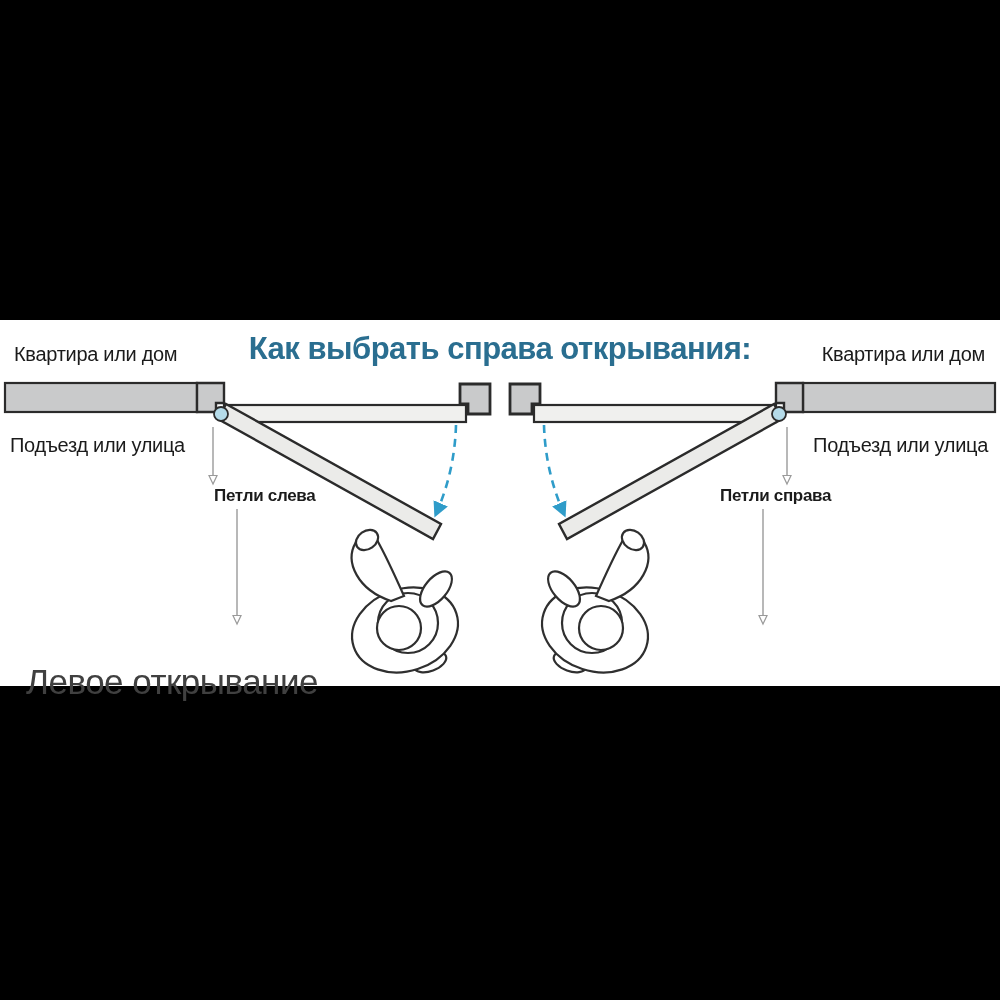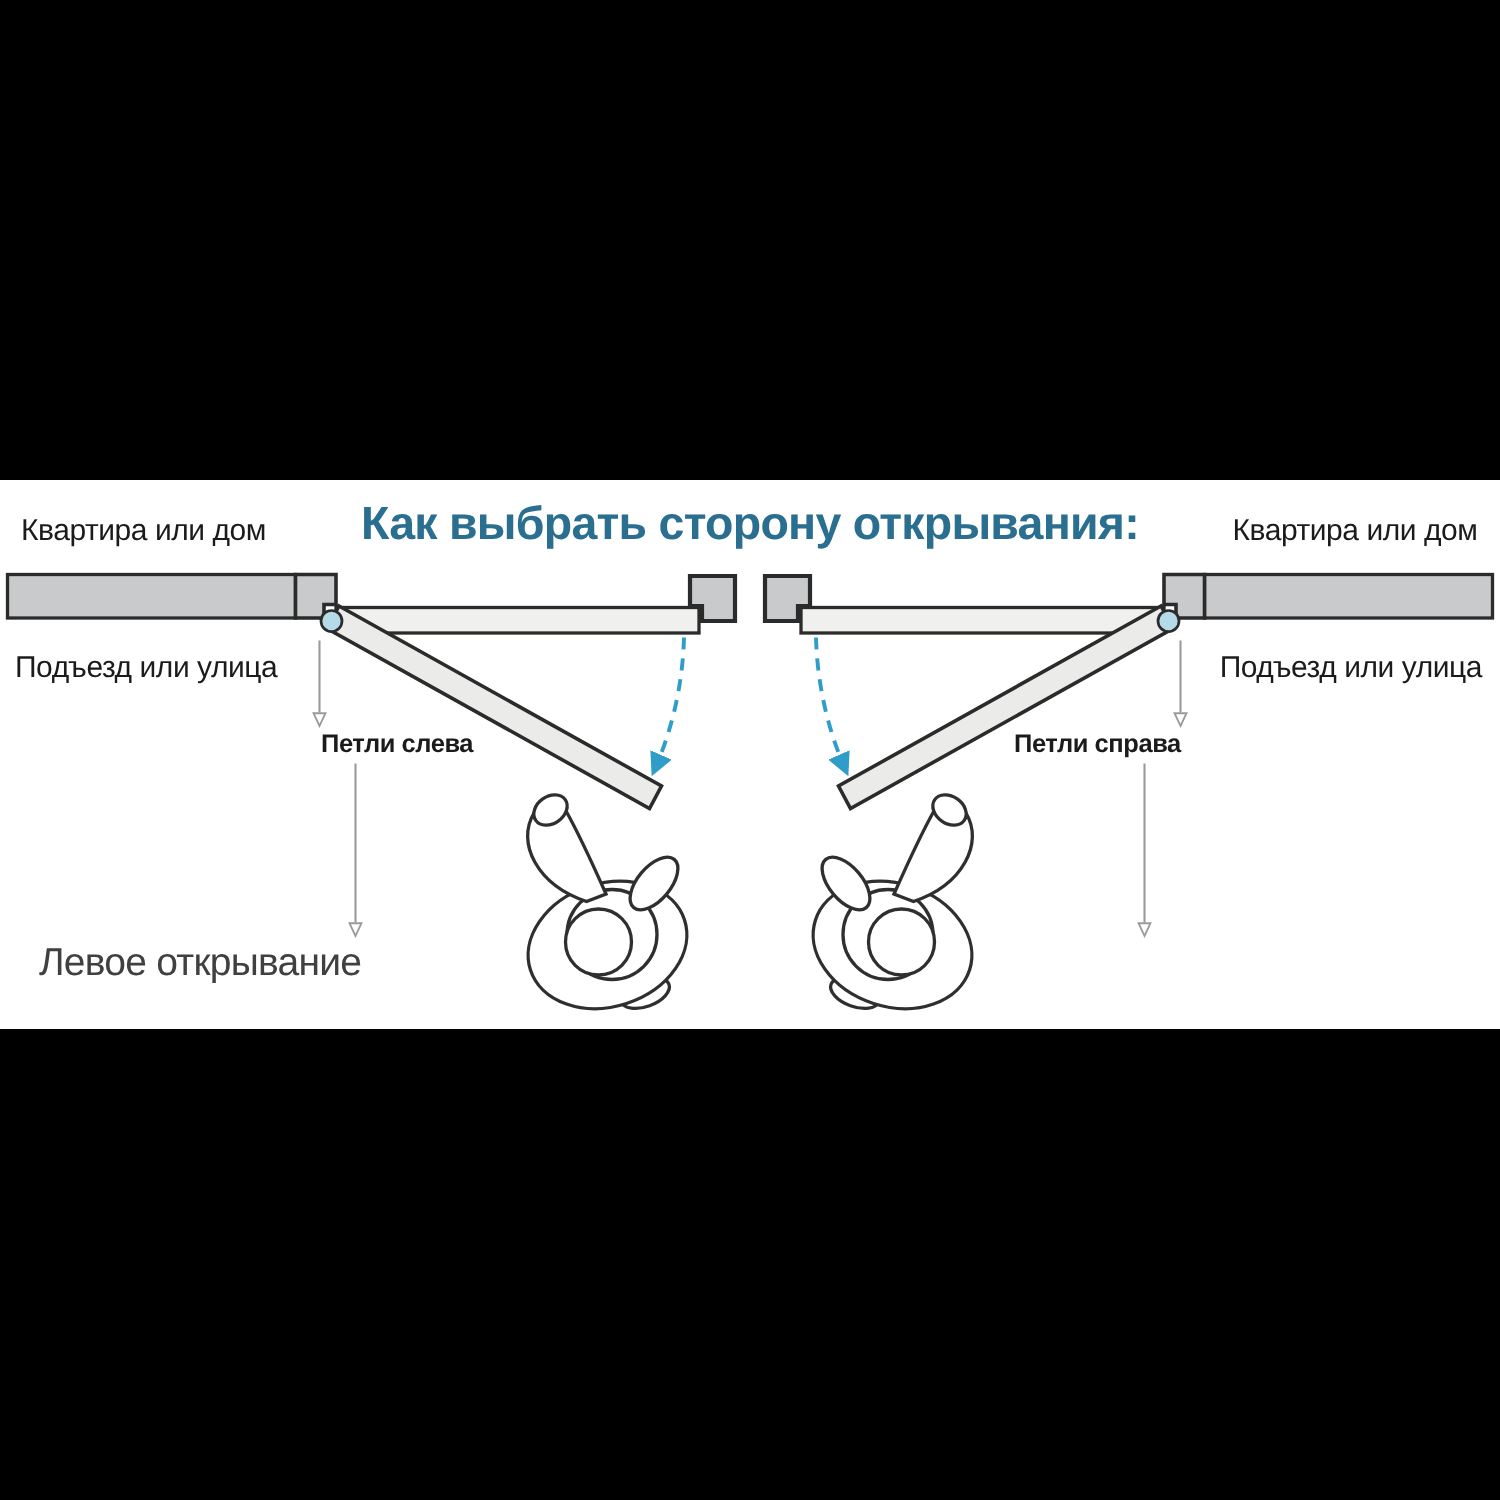--- a/index.html
+++ b/index.html
@@ -21,28 +21,28 @@
   .stage{position:relative;width:1000px;height:1000px;background:var(--canvas);overflow:hidden;}
   .bar{position:absolute;left:0;width:1000px;background:var(--letterbox);}
   .bar-top{top:0;height:320px;}
   .bar-bottom{top:686px;height:314px;}
   .diagram-svg{position:absolute;left:0;top:0;width:1000px;height:1000px;}
   .txt{position:absolute;white-space:nowrap;color:var(--label-dark);}
   .title{top:331px;left:50%;transform:translateX(-50%);font-size:31px;font-weight:700;
          letter-spacing:-0.5px;color:var(--title);}
   .zone-label{font-size:20px;font-weight:400;letter-spacing:-0.3px;}
   .hinge-label{font-size:17px;font-weight:600;letter-spacing:-0.3px;text-align:right;}
-  .opening-label{font-size:26px;font-weight:400;letter-spacing:-0.5px;color:var(--opening-text);}
+  .opening-label{font-size:35px;font-weight:400;letter-spacing:-0.5px;color:var(--opening-text);margin-top:36px;}
   .lbl-kvartira-left{left:14px;top:343px;}
   .lbl-podezd-left{left:10px;top:434px;}
   .lbl-petli-left{left:214px;top:486px;}
   .lbl-levoe{left:26px;top:626px;}
   .lbl-kvartira-right{right:15px;top:343px;}
   .lbl-podezd-right{right:12px;top:434px;}
-  .lbl-petli-right{left:676px;top:486px;}
+  .lbl-petli-right{left:720px;top:486px;}
   .lbl-pravoe{right:17px;top:627px;}
 </style>
 </head>
 <body>
 
 <div class="stage">
 
   <div class="bar bar-top"></div>
   <div class="bar bar-bottom"></div>
 
@@ -83,21 +83,21 @@
         <circle cx="399" cy="628" r="22"></circle>
         <ellipse cx="436" cy="589" rx="21" ry="11" transform="rotate(-50 436 589)"></ellipse>
         <path d="M391,601 C358,590 344,562 356,542 C361,533 372,531 377,540 C386,556 396,578 404,596 Z"></path>
         <ellipse cx="367" cy="540" rx="12" ry="9" transform="rotate(-35 367 540)"></ellipse>
       </g>
     </g>
 
     <use href="#halfLeft" transform="translate(1000,0) scale(-1,1)"></use>
   </svg>
 
-  <div class="txt title">Как выбрать сторону открывания:</div>
+  <div class="txt title">Как выбрать справа открывания:</div>
 
   <div class="txt zone-label lbl-kvartira-left">Квартира или дом</div>
   <div class="txt zone-label lbl-podezd-left">Подъезд или улица</div>
   <div class="txt hinge-label lbl-petli-left">Петли слева</div>
   <div class="txt opening-label lbl-levoe">Левое открывание</div>
 
   <div class="txt zone-label lbl-kvartira-right">Квартира или дом</div>
   <div class="txt zone-label lbl-podezd-right">Подъезд или улица</div>
   <div class="txt hinge-label lbl-petli-right">Петли справа</div>
 

